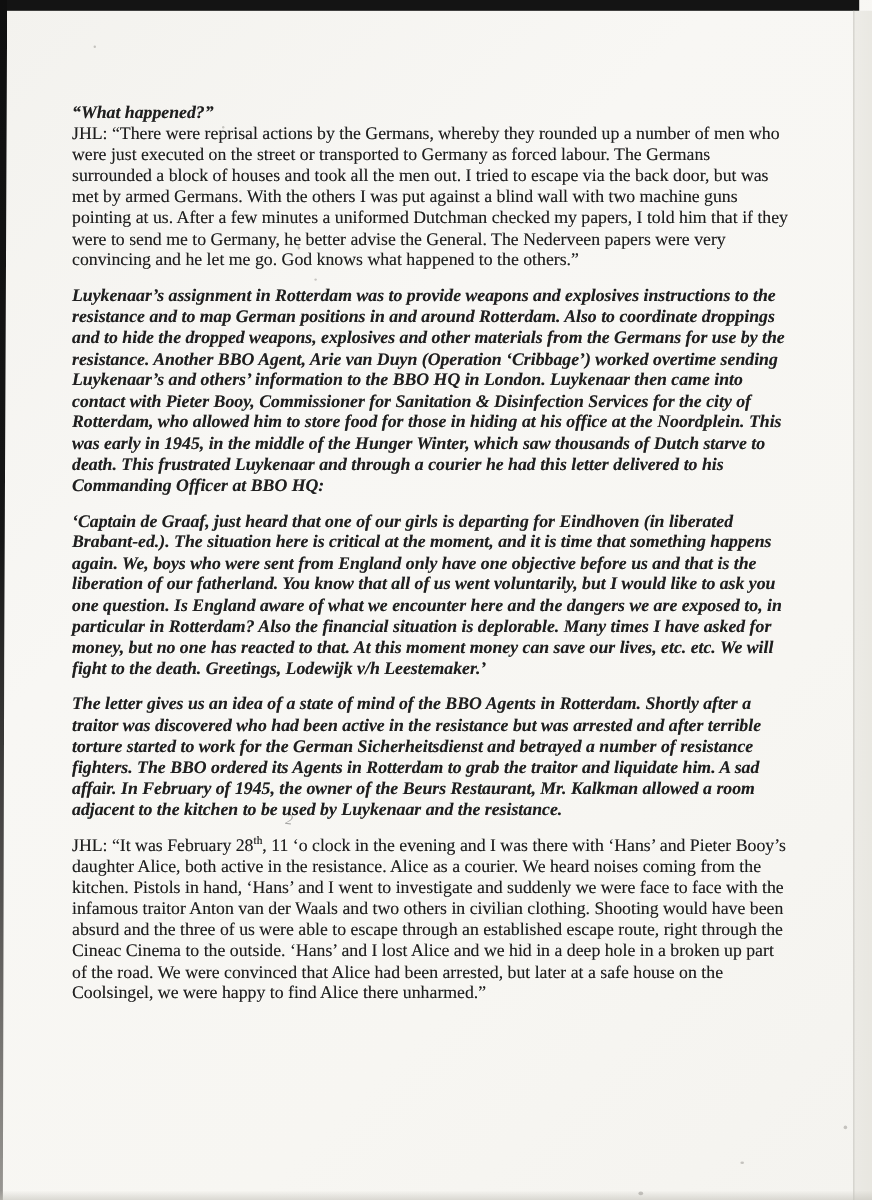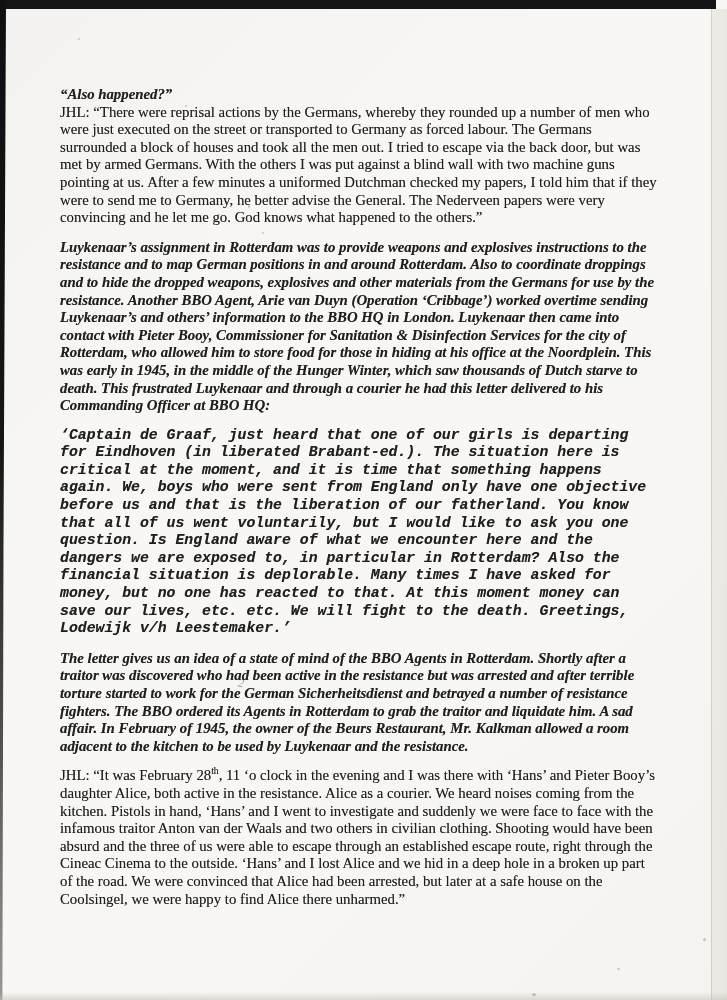--- a/index.html
+++ b/index.html
@@ -37,21 +37,21 @@
     position: absolute; left: 60px; top: 86px;
     width: 597px;
     color: #1f1f1f;
     font-size: 14.8px;
     line-height: 17.6px;
     text-shadow: 0 0 0.5px rgba(45,45,45,0.55);
   }
   .doc p { margin: 0 0 12px 0; }
   .heading { font-weight: bold; font-style: italic; margin-bottom: 0 !important; }
   .b { font-weight: bold; font-style: italic; }
-  .letter { font-weight: bold; font-style: italic; font-family: Liberation Mono, monospace; }
+  .letter { font-weight: bold; font-style: italic; }
   sup.sup { font-size: 9.5px; line-height: 0; vertical-align: super; }
   .pencil-mark {
     position: absolute; left: 238px; top: 676px;
     font-size: 12px; font-style: italic;
     color: rgba(95,95,95,0.55);
     transform: rotate(8deg);
     text-shadow: none;
   }
   .speck { position: absolute; border-radius: 50%; background: rgba(118,116,110,0.38); }
 </style>
@@ -66,21 +66,21 @@
 
   <div class="speck" style="left:78px; top:38px; width:2px; height:2px;"></div>
   <div class="speck" style="left:185px; top:105px; width:2px; height:2px;"></div>
   <div class="speck" style="left:248px; top:205px; width:2px; height:3px;"></div>
   <div class="speck" style="left:262px; top:232px; width:2px; height:2px;"></div>
   <div class="speck" style="left:703px; top:938px; width:3px; height:3px;"></div>
   <div class="speck" style="left:617px; top:968px; width:3px; height:2px;"></div>
   <div class="speck" style="left:532px; top:993px; width:4px; height:3px;"></div>
 
   <div class="doc">
-    <p class="heading">“Also happened?”</p>
+    <p class="heading">“What happened?”</p>
     <p class="regular">JHL: “There were reprisal actions by the Germans, whereby they rounded up a number of men who were just executed on the street or transported to Germany as forced labour. The Germans surrounded a block of houses and took all the men out. I tried to escape via the back door, but was met by armed Germans. With the others I was put against a blind wall with two machine guns pointing at us. After a few minutes a uniformed Dutchman checked my papers, I told him that if they were to send me to Germany, he better advise the General. The Nederveen papers were very convincing and he let me go. God knows what happened to the others.”</p>
     <p class="b">Luykenaar’s assignment in Rotterdam was to provide weapons and explosives instructions to the resistance and to map German positions in and around Rotterdam. Also to coordinate droppings and to hide the dropped weapons, explosives and other materials from the Germans for use by the resistance. Another BBO Agent, Arie van Duyn (Operation ‘Cribbage’) worked overtime sending Luykenaar’s and others’ information to the BBO HQ in London. Luykenaar then came into contact with Pieter Booy, Commissioner for Sanitation &amp; Disinfection Services for the city of Rotterdam, who allowed him to store food for those in hiding at his office at the Noordplein. This was early in 1945, in the middle of the Hunger Winter, which saw thousands of Dutch starve to death. This frustrated Luykenaar and through a courier he had this letter delivered to his Commanding Officer at BBO HQ:</p>
     <p class="letter">‘Captain de Graaf, just heard that one of our girls is departing for Eindhoven (in liberated Brabant-ed.). The situation here is critical at the moment, and it is time that something happens again. We, boys who were sent from England only have one objective before us and that is the liberation of our fatherland. You know that all of us went voluntarily, but I would like to ask you one question. Is England aware of what we encounter here and the dangers we are exposed to, in particular in Rotterdam? Also the financial situation is deplorable. Many times I have asked for money, but no one has reacted to that. At this moment money can save our lives, etc. etc. We will fight to the death. Greetings, Lodewijk v/h Leestemaker.’</p>
     <p class="b">The letter gives us an idea of a state of mind of the BBO Agents in Rotterdam. Shortly after a traitor was discovered who had been active in the resistance but was arrested and after terrible torture started to work for the German Sicherheitsdienst and betrayed a number of resistance fighters. The BBO ordered its Agents in Rotterdam to grab the traitor and liquidate him. A sad affair. In February of 1945, the owner of the Beurs Restaurant, Mr. Kalkman allowed a room adjacent to the kitchen to be used by Luykenaar and the resistance.</p>
     <p class="regular"><span>JHL: “It was February 28</span><sup class="sup">th</sup><span>, 11 ‘o clock in the evening and I was there with ‘Hans’ and Pieter Booy’s daughter Alice, both active in the resistance. Alice as a courier. We heard noises coming from the kitchen. Pistols in hand, ‘Hans’ and I went to investigate and suddenly we were face to face with the infamous traitor Anton van der Waals and two others in civilian clothing. Shooting would have been absurd and the three of us were able to escape through an established escape route, right through the Cineac Cinema to the outside. ‘Hans’ and I lost Alice and we hid in a deep hole in a broken up part of the road. We were convinced that Alice had been arrested, but later at a safe house on the Coolsingel, we were happy to find Alice there unharmed.”</span></p>
   </div>
 
   <span class="pencil-mark">2</span>
 </div>
 

